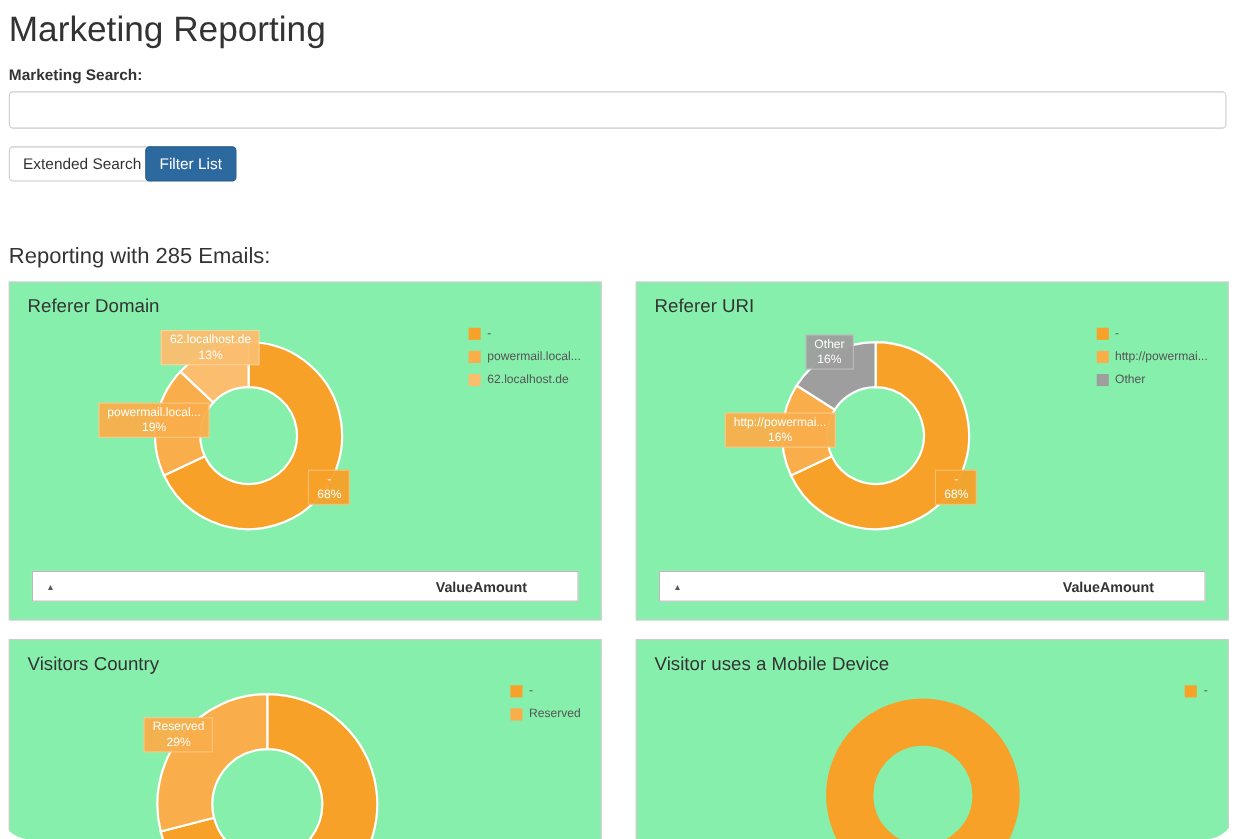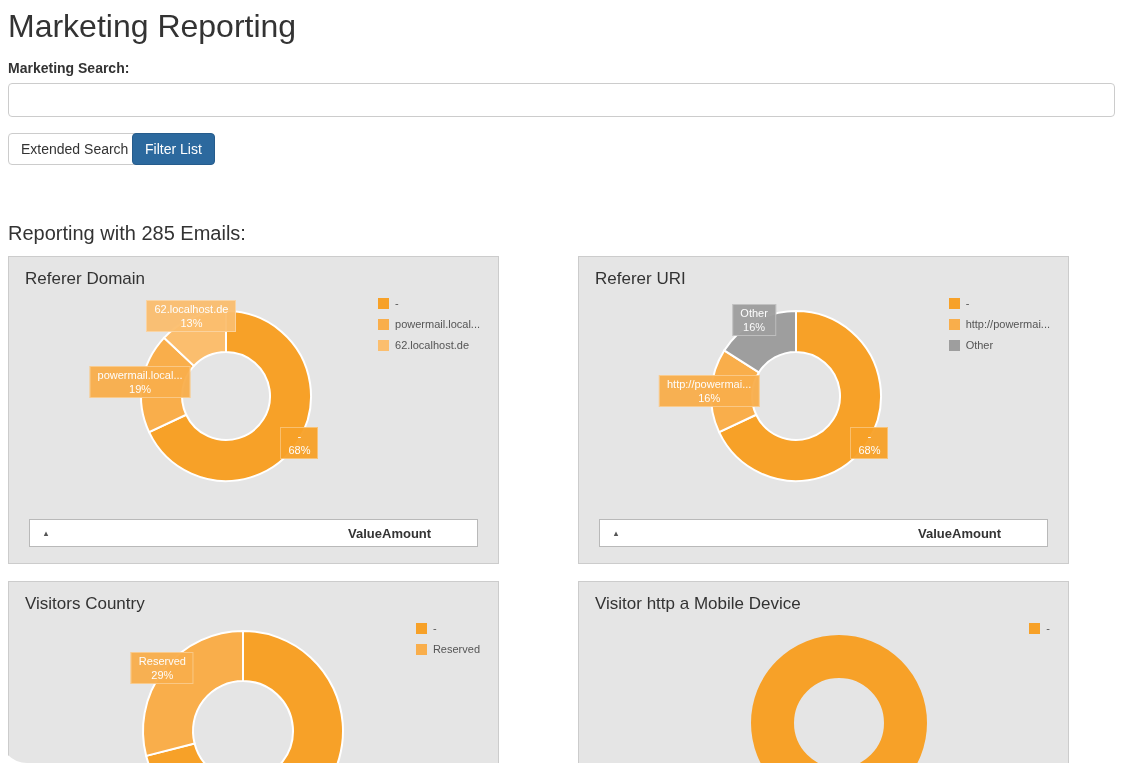--- a/index.html
+++ b/index.html
@@ -10,21 +10,21 @@
   .page-title { position: absolute; left: 8px; top: 8px; font-size: 32px; font-weight: 500; color: #333; }
   .search-label { position: absolute; left: 8px; top: 60px; font-size: 14px; font-weight: bold; }
   .search-input { position: absolute; left: 8px; top: 83px; width: 1107px; height: 34px; border: 1px solid #ccc; border-radius: 4px; padding: 6px 12px; font-size: 14px; font-family: "Liberation Sans", sans-serif; color: #555; }
 
   .btn { position: absolute; top: 133px; height: 32px; padding: 6px 12px; font-size: 14px; font-family: Liberation Sans, sans-serif; border-radius: 4px; cursor: pointer; line-height: 18px; }
   .btn-default { left: 8px; background: #fff; border: 1px solid #ccc; color: #333; }
   .btn-primary { left: 132px; background: #2C699E; border: 1px solid #265C8C; color: #fff; }
 
   .reporting-heading { position: absolute; left: 8px; top: 222px; font-size: 20px; font-weight: normal; color: #333; }
 
-  .panel { position: absolute; width: 491px; background: #e5e5e5; border: 1px solid #ccc; }
+  .panel { position: absolute; width: 539px; background: #86efac; border: 1px solid #ccc; }
   #panel-0 { left: 8px;   top: 256px; height: 308px; }
   #panel-1 { left: 578px; top: 256px; height: 308px; padding-left: 24px; }
   #panel-2 { left: 8px;   top: 581px; height: 360px; }
   #panel-3 { left: 578px; top: 581px; height: 360px; }
 
   .panel-title { position: absolute; left: 16px; top: 12px; font-size: 17px; color: #333; }
 
   .donut-wrap { position: absolute; }
   .donut-wrap svg { display: block; width: 100%; height: 100%; }
 
@@ -156,21 +156,21 @@
           <span>-</span>
         </div>
         <div class="legend-item">
           <span class="legend-swatch" style="background: rgb(249, 174, 75);"></span>
           <span>Reserved</span>
         </div>
       </div>
   </div>
 
   <div class="panel" id="panel-3">
-    <div class="panel-title">Visitor http a Mobile Device</div>
+    <div class="panel-title">Visitor uses a Mobile Device</div>
     <div class="donut-wrap" style="left: 160px; top: 41px; width: 200px; height: 200px;">
       <svg viewBox="0 0 200 200">
           <circle cx="100" cy="100" r="66.5" fill="none" stroke="#F7A128" stroke-width="43"></circle>
         </svg>
     </div>
     <div class="legend">
         <div class="legend-item">
           <span class="legend-swatch" style="background: rgb(247, 161, 40);"></span>
           <span>-</span>
         </div>

